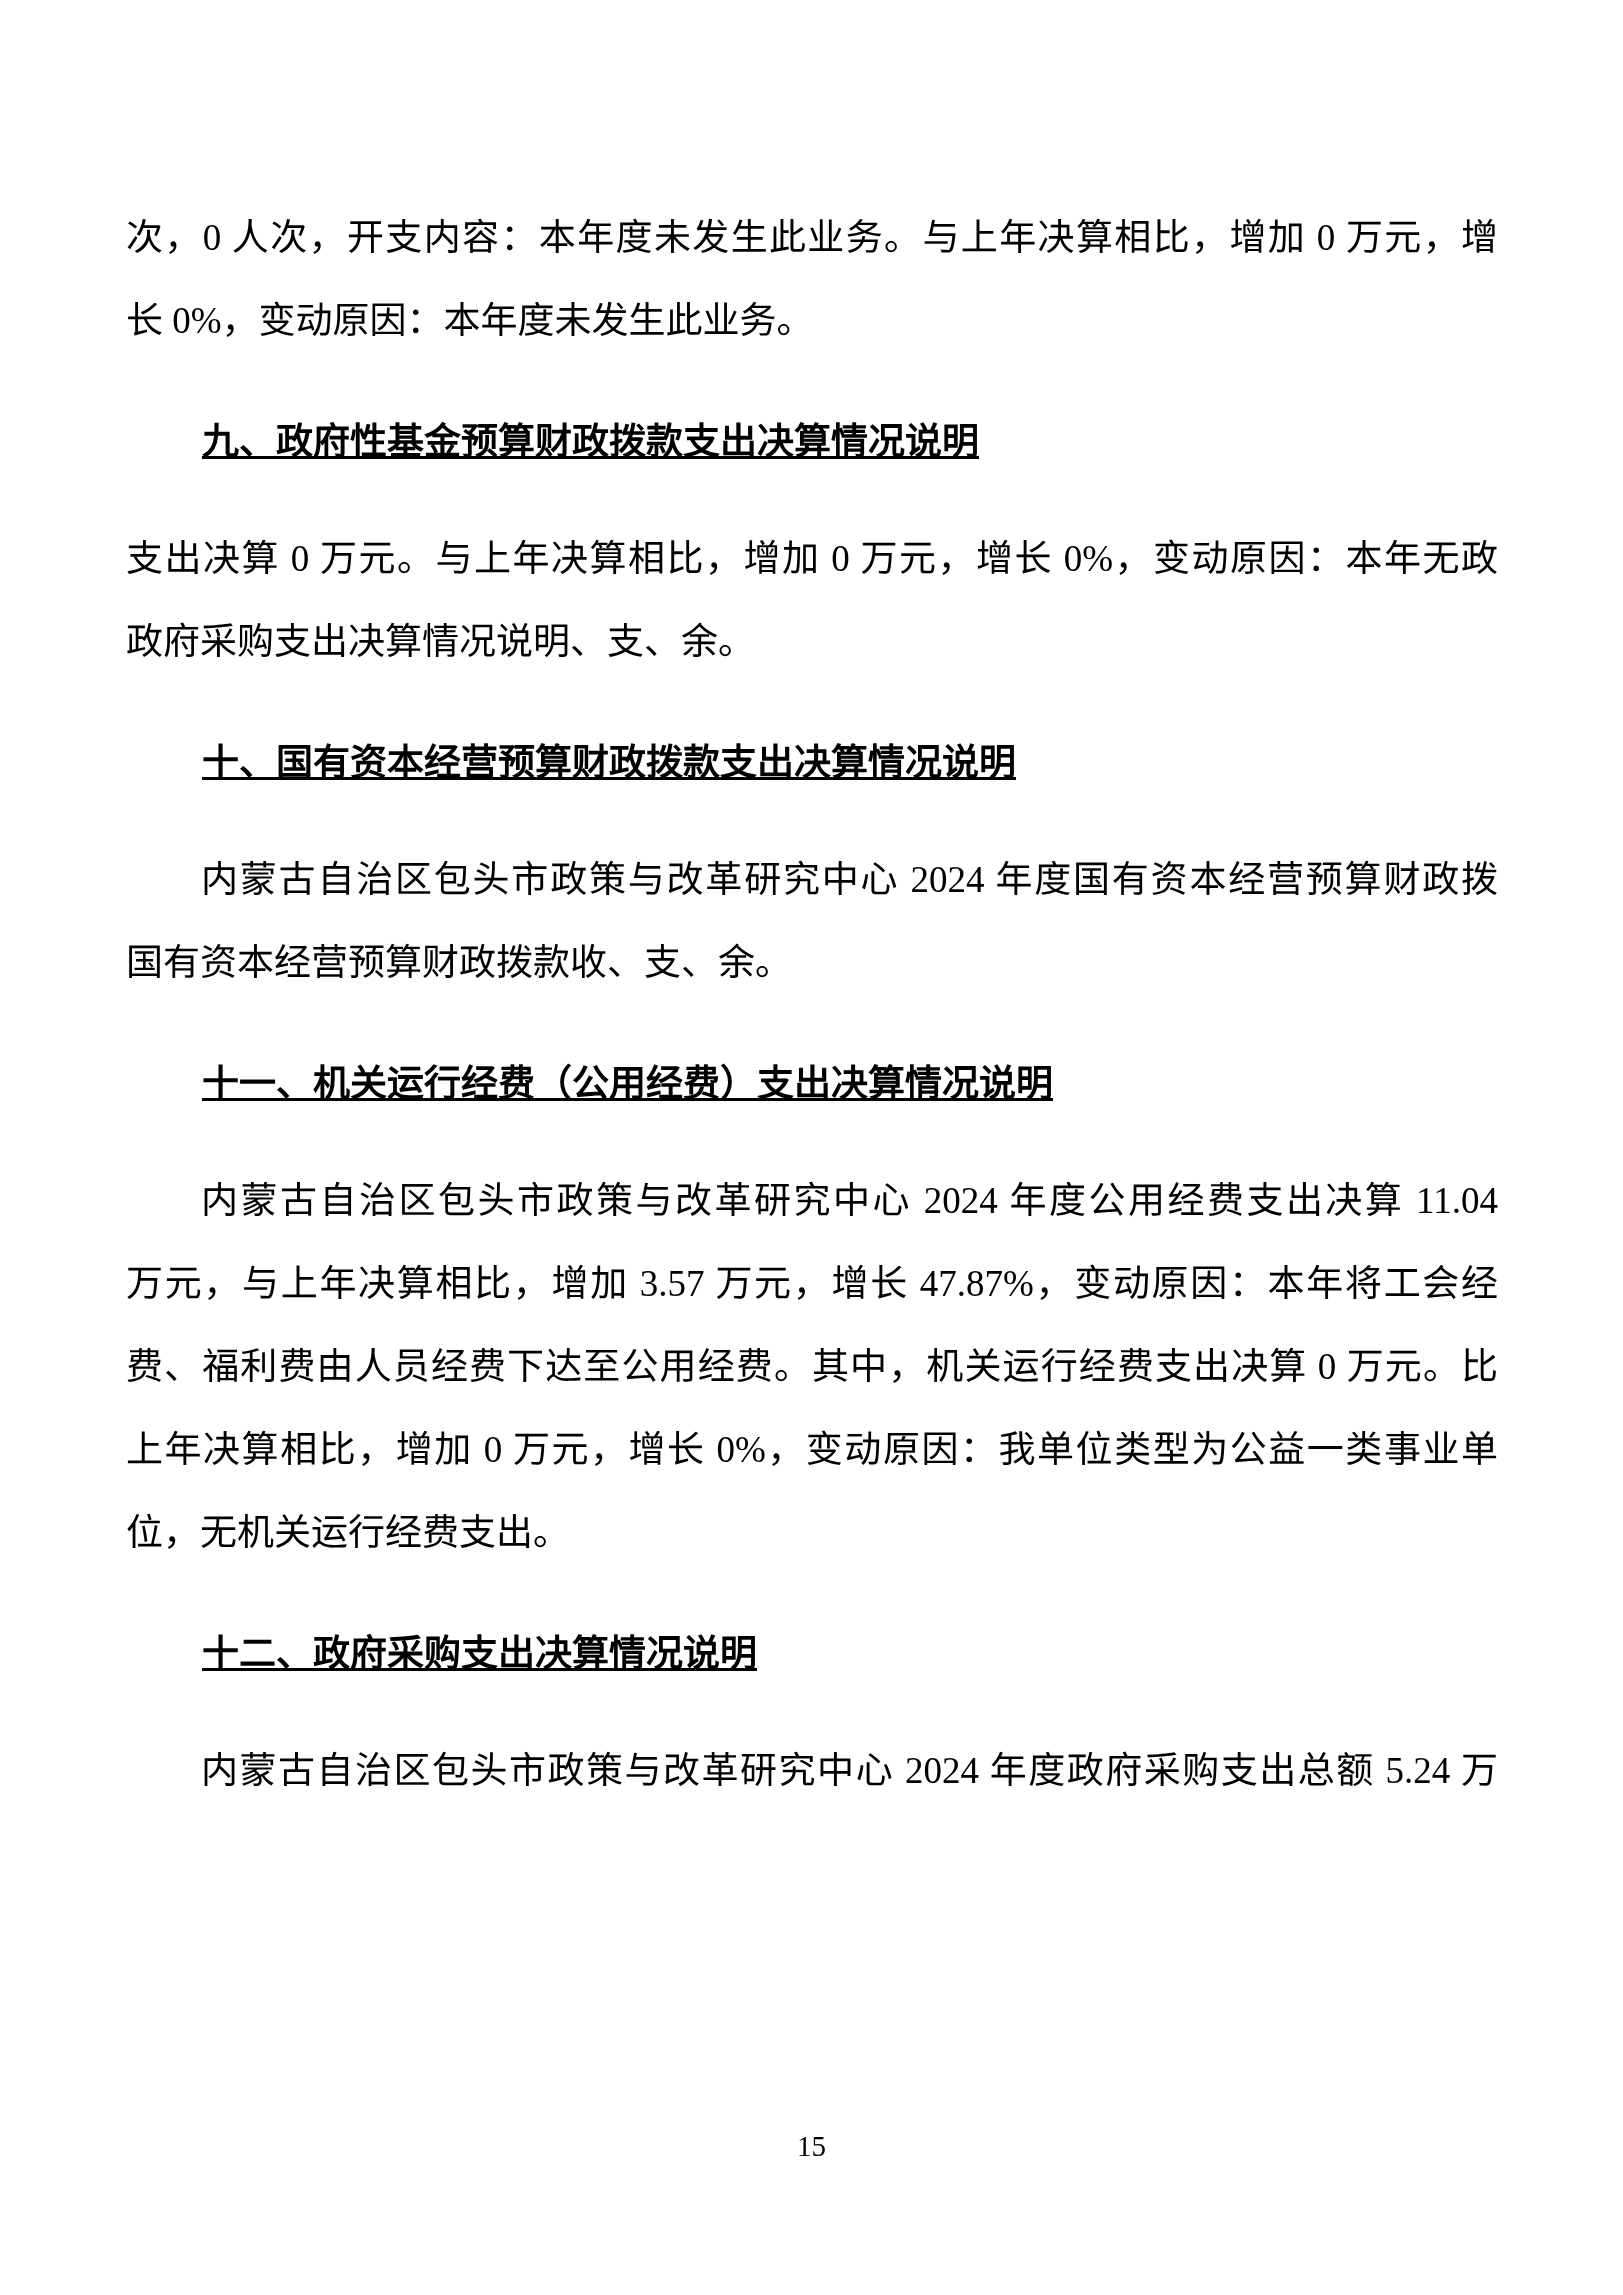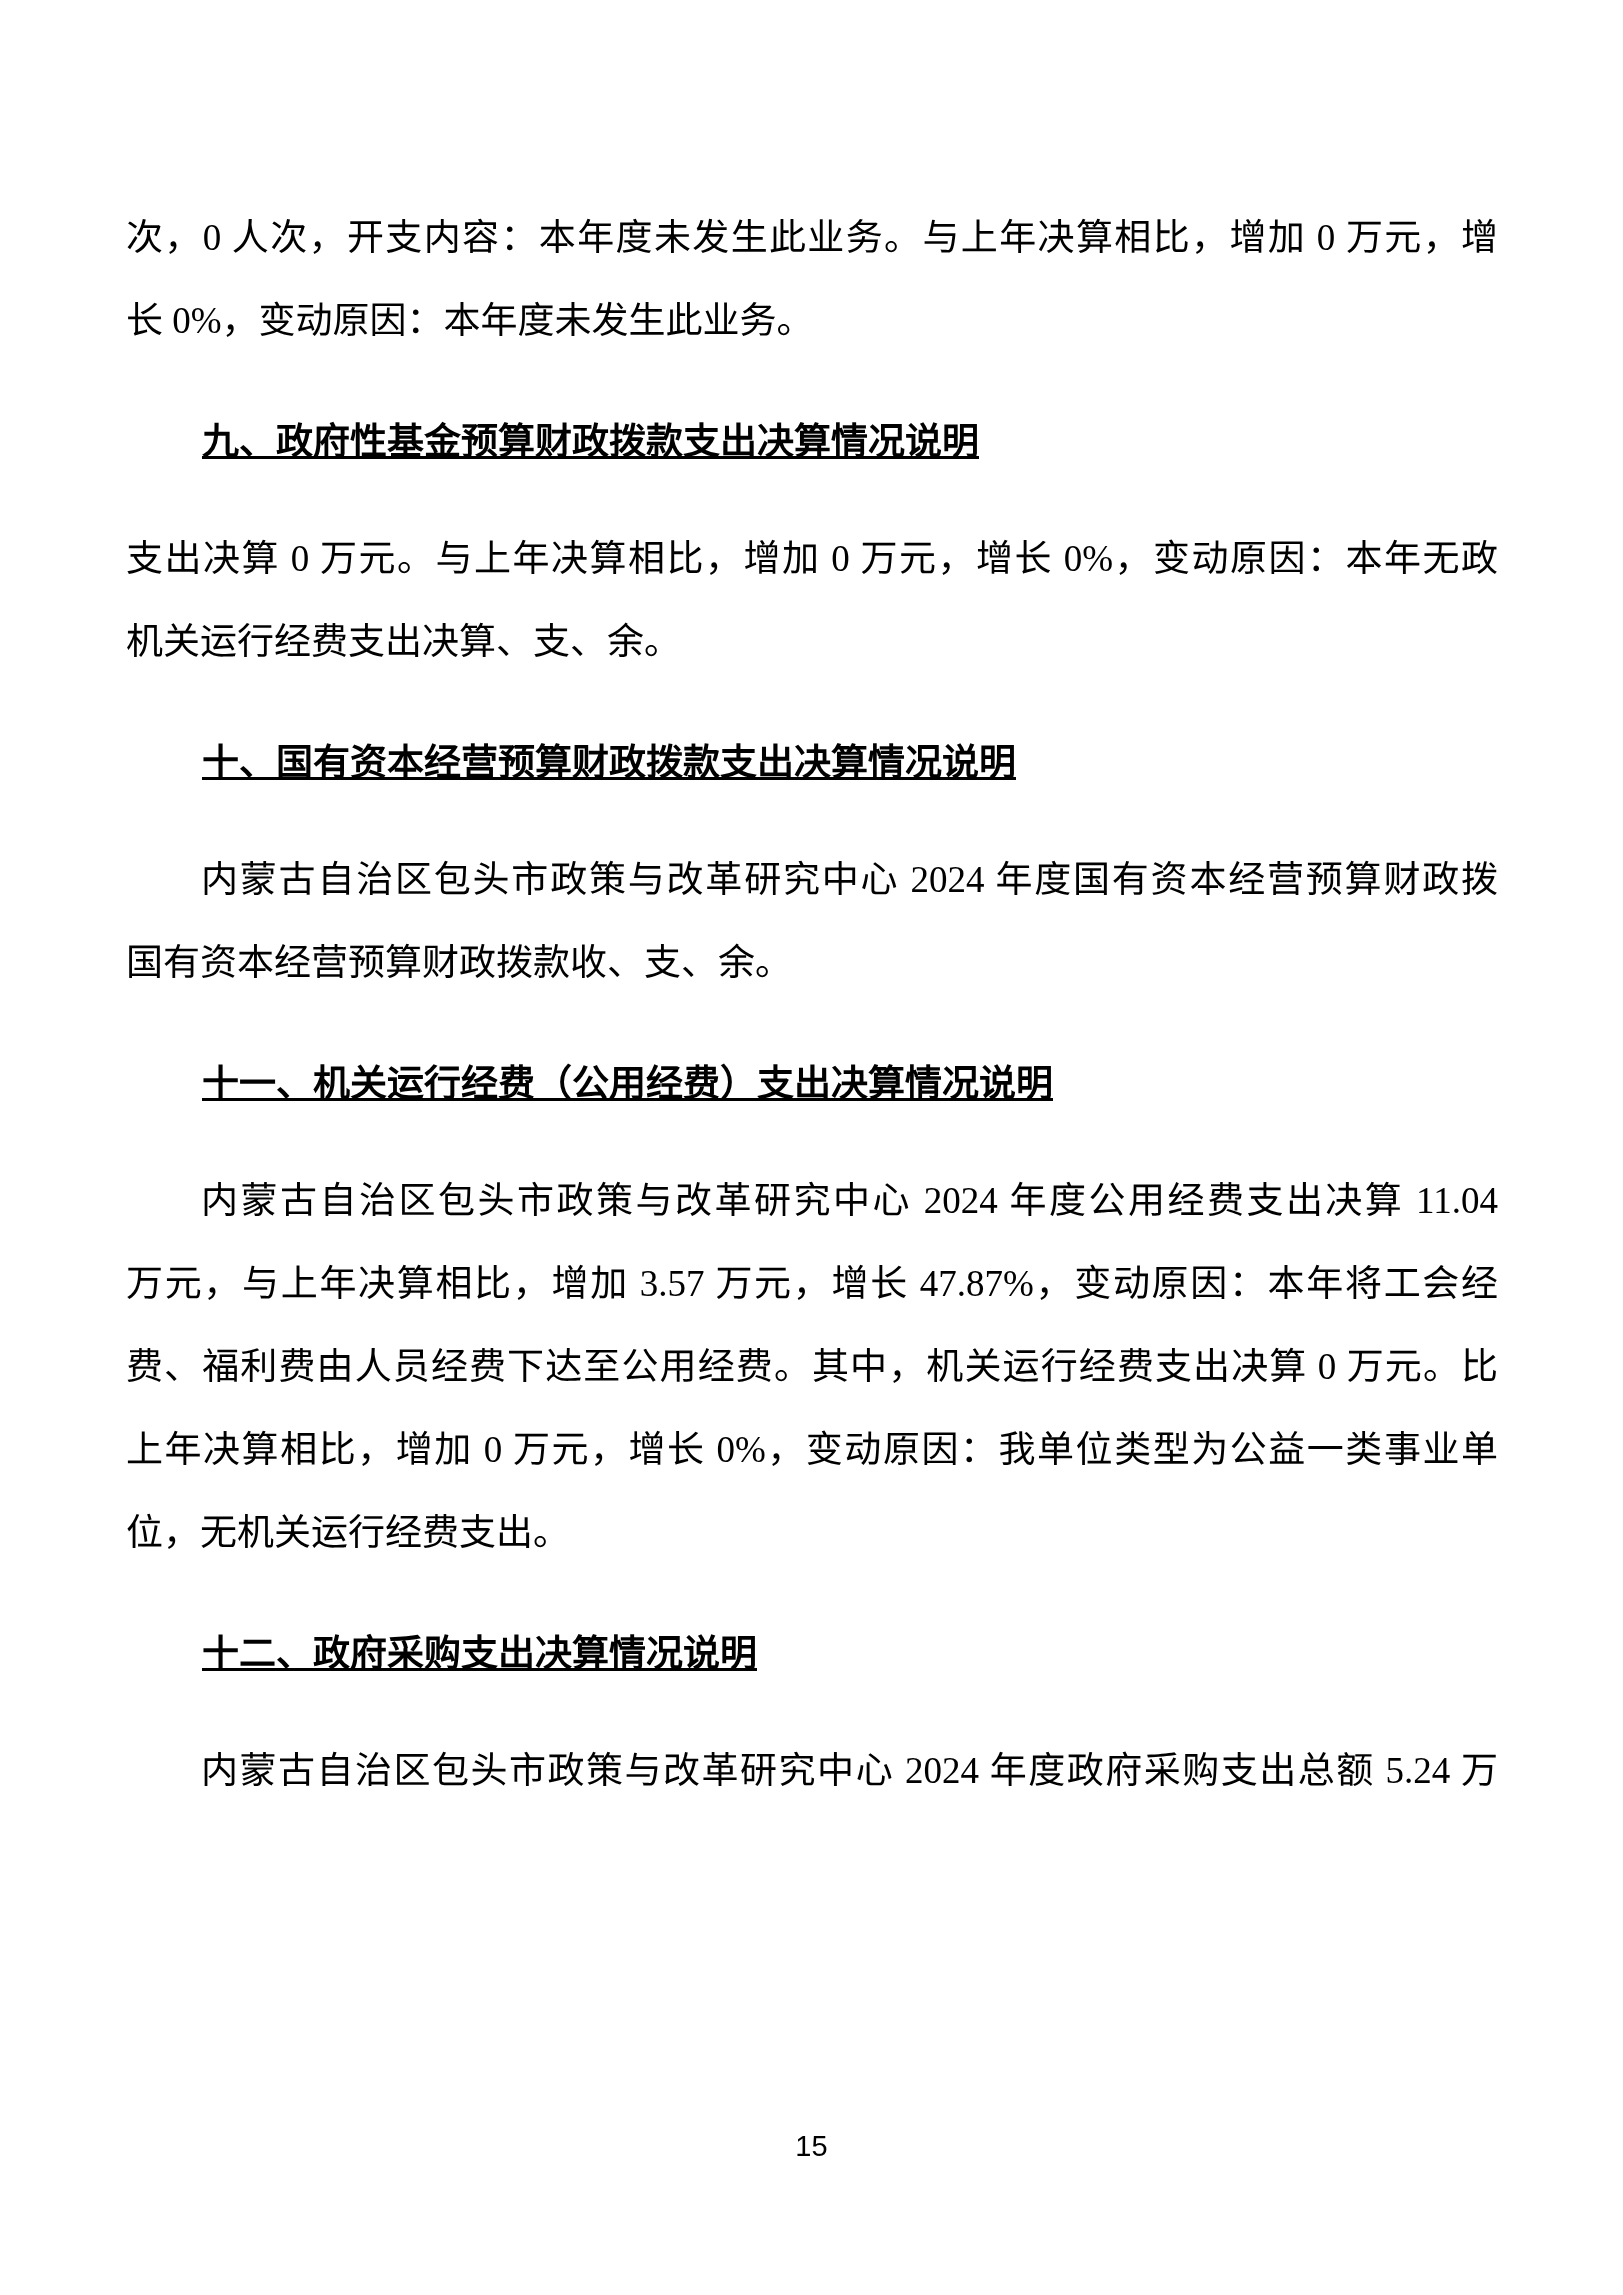--- a/index.html
+++ b/index.html
@@ -51,38 +51,38 @@
     text-indent: 76px;
     white-space: nowrap;
     text-decoration: underline;
   }
   .page-number {
     position: absolute;
     top: 2128px;
     left: 0;
     width: 100%;
     text-align: center;
-    font-family: Liberation Sans, sans-serif;
+    font-family: Liberation Serif, serif;
     font-size: 29px;
     line-height: 36px;
   }
 </style>
 </head>
 <body>
 
 <div class="page">
   <div class="content">
       <div class="paragraph">
         <div class="line">次，0 人次，开支内容：本年度未发生此业务。与上年决算相比，增加 0 万元，增</div>
         <div class="line lastline">长 0%，变动原因：本年度未发生此业务。</div>
       </div>
       <div class="heading">九、政府性基金预算财政拨款支出决算情况说明</div>
       <div class="paragraph">
         <div class="line">支出决算 0 万元。与上年决算相比，增加 0 万元，增长 0%，变动原因：本年无政</div>
-        <div class="line lastline">机关运行经费支出决算、支、余。</div>
+        <div class="line lastline">政府采购支出决算情况说明、支、余。</div>
       </div>
       <div class="heading">十、国有资本经营预算财政拨款支出决算情况说明</div>
       <div class="paragraph">
         <div class="line indent">内蒙古自治区包头市政策与改革研究中心 2024 年度国有资本经营预算财政拨</div>
         <div class="line lastline">国有资本经营预算财政拨款收、支、余。</div>
       </div>
       <div class="heading">十一、机关运行经费（公用经费）支出决算情况说明</div>
       <div class="paragraph">
         <div class="line indent">内蒙古自治区包头市政策与改革研究中心 2024 年度公用经费支出决算 11.04</div>
         <div class="line">万元，与上年决算相比，增加 3.57 万元，增长 47.87%，变动原因：本年将工会经</div>

